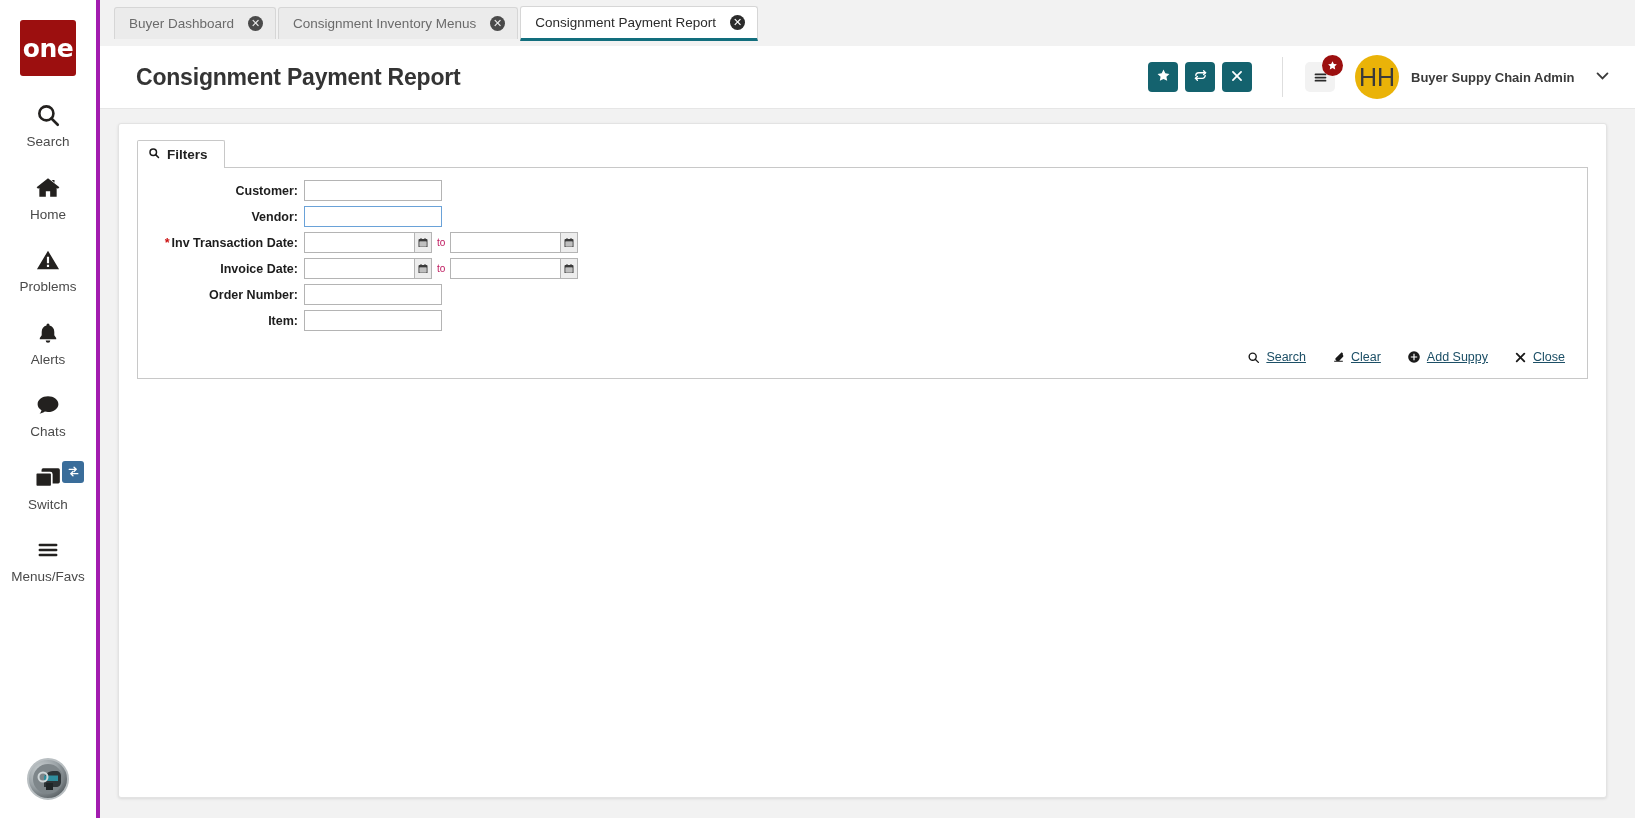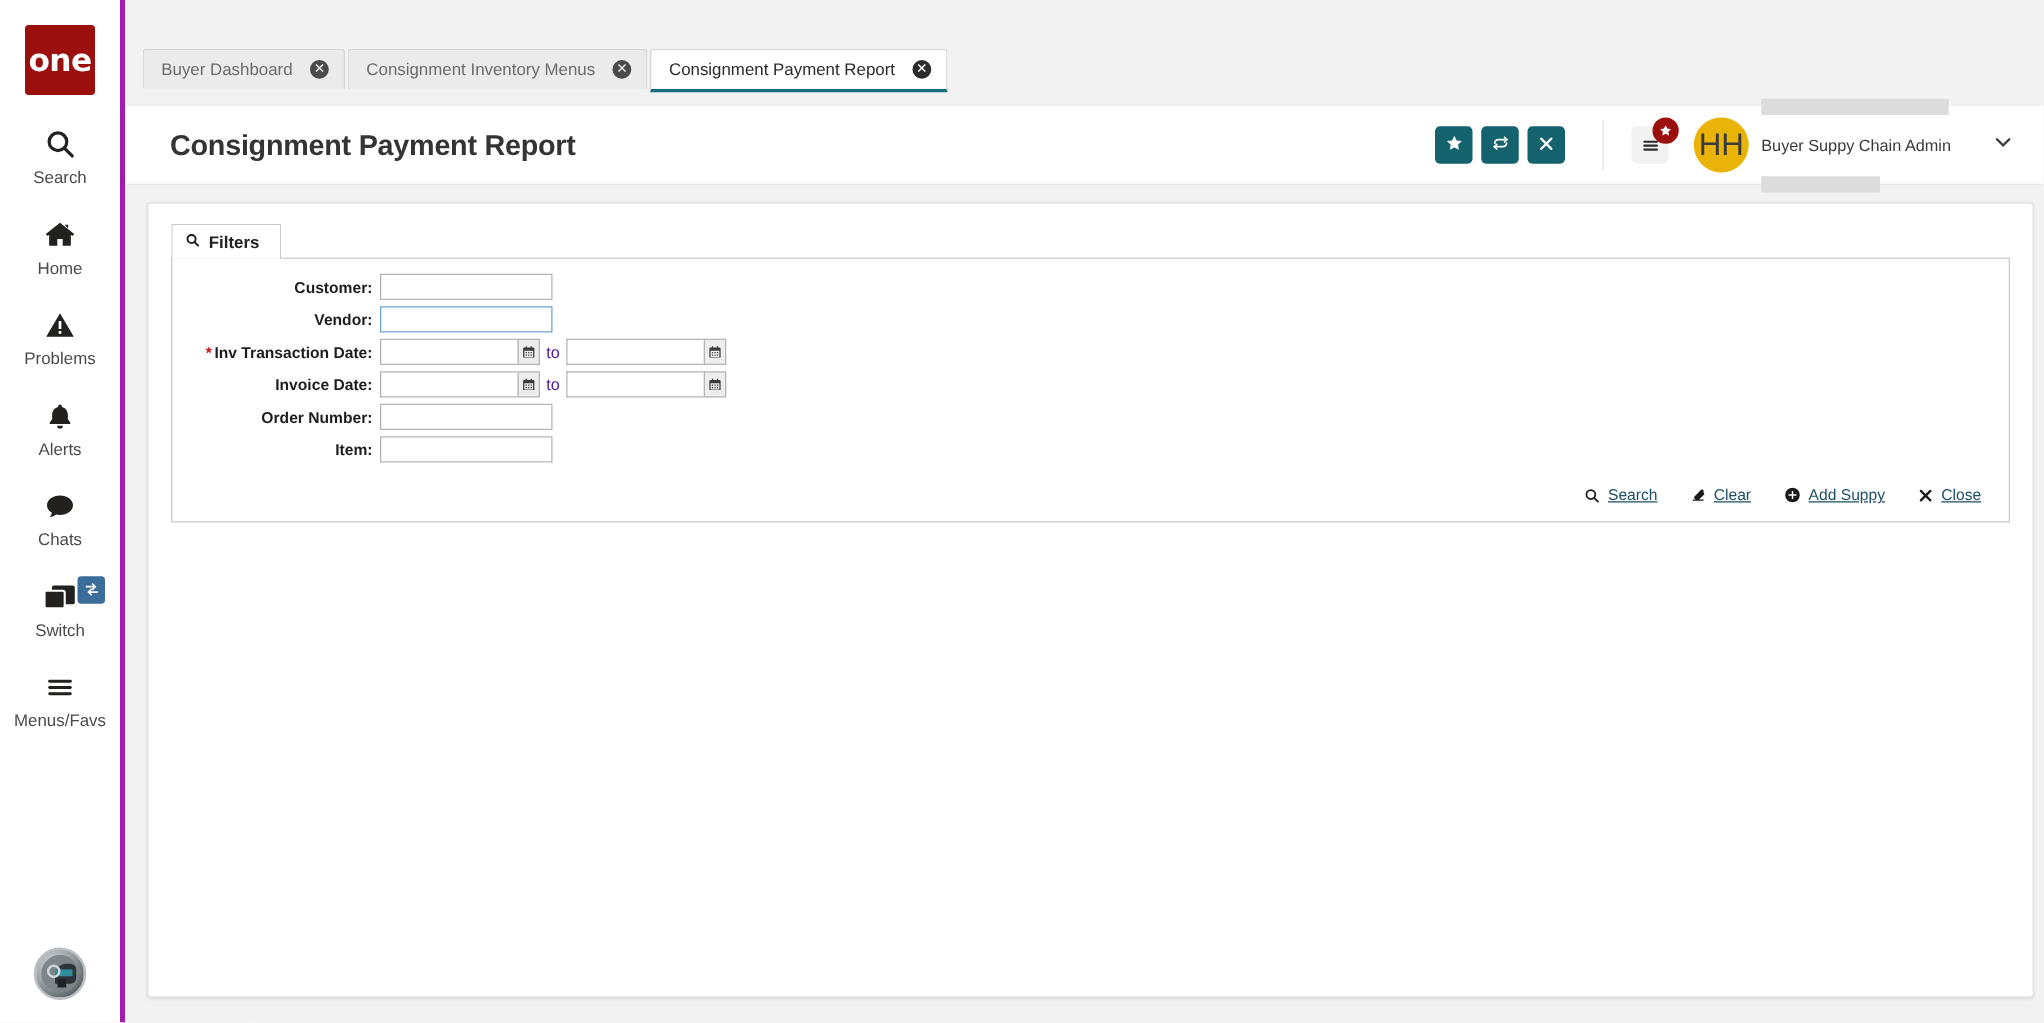--- a/index.html
+++ b/index.html
@@ -54,21 +54,21 @@
     overflow: hidden; cursor: pointer;
   }
   .bot-avatar svg { display: block; }
 
   
   .main { flex: 1; height: 818px; display: flex; flex-direction: column; background: #f2f2f2; min-width: 0; }
 
   
   .tabstrip {
     height: 46px; background: #f2f2f2;
-    display: flex; align-items: flex-start; padding-left: 14px; flex: 0 0 46px; margin-top: 39px;
+    display: flex; align-items: center; padding-left: 14px; flex: 0 0 46px;
   }
   .tab {
     height: 32px; min-width: 120px;
     background: #ebebeb; border: 1px solid #d6d6d6; border-bottom: none;
     border-radius: 3px 3px 0 0;
     display: flex; align-items: center; gap: 14px;
     padding: 0 12px 0 14px; margin-right: 2px;
     font-size: 13.5px; color: #6b6b6b; cursor: pointer; white-space: nowrap;
   }
   .tab.active {
@@ -109,31 +109,31 @@
     position: absolute; top: -7px; right: -8px;
     width: 21px; height: 21px; border-radius: 50%;
     background: #9c0f0f; color: #fff;
     display: flex; align-items: center; justify-content: center; font-size: 11px;
   }
   .avatar {
     width: 44px; height: 44px; border-radius: 50%; background: #eab308;
     display: flex; align-items: center; justify-content: center;
     font-size: 25px; color: #3a3a3a; margin-right: 10px; cursor: pointer;
   }
-  .user-block { display: flex; flex-direction: column; gap: 17px; width: 150px; }
+  .user-block { display: flex; flex-direction: row; gap: 2px; width: 150px; font-weight: bold; }
   .redact { height: 13px; background: #dcdcdc; border-radius: 1px; }
   .redact.short { width: 95px; }
   .user-role { font-size: 13px; color: #3a3a3a; line-height: 15px; white-space: nowrap; }
   .caret-btn {
     width: 30px; height: 30px; margin-left: 28px; cursor: pointer;
     display: flex; align-items: center; justify-content: center; color: #3a3a3a;
   }
 
   
-  .content-wrap { flex: 1; padding: 14px 8px 20px 18px; min-height: 0; }
+  .content-wrap { flex: 1; padding: 14px 28px 20px 18px; min-height: 0; }
   .content-card {
     background: #fff; width: 100%; height: 100%;
     border: 1px solid #e3e3e3; border-radius: 3px;
     box-shadow: 0 1px 3px rgba(0,0,0,.10);
     padding: 16px 18px;
   }
 
   
   .tabs-row { display: flex; }
   .filters-tab {
@@ -161,21 +161,21 @@
   }
   .fin.focused { border: 1px solid #6aa2d8; }
   .date-group { display: flex; align-items: center; }
   .date-box { display: flex; align-items: stretch; }
   .date-box .fin { width: 110px; border-right: none; }
   .cal-btn {
     width: 18px; border: 1px solid #b4b4b4; background: #ededed;
     display: flex; align-items: center; justify-content: center;
     cursor: pointer; color: #3a3a3a;
   }
-  .to-word { font-size: 13px; color: #4c1d95; margin: 0 5px; }
+  .to-word { font-size: 10px; color: #be185d; margin: 0 5px; }
 
   .links-row {
     display: flex; justify-content: flex-end; align-items: center;
     gap: 26px; padding: 14px 8px 4px 0;
   }
   .flink {
     display: flex; align-items: center; gap: 6px;
     font-size: 12.5px; color: #1c4f66; cursor: pointer;
   }
   .flink .lbl { text-decoration: underline; }

